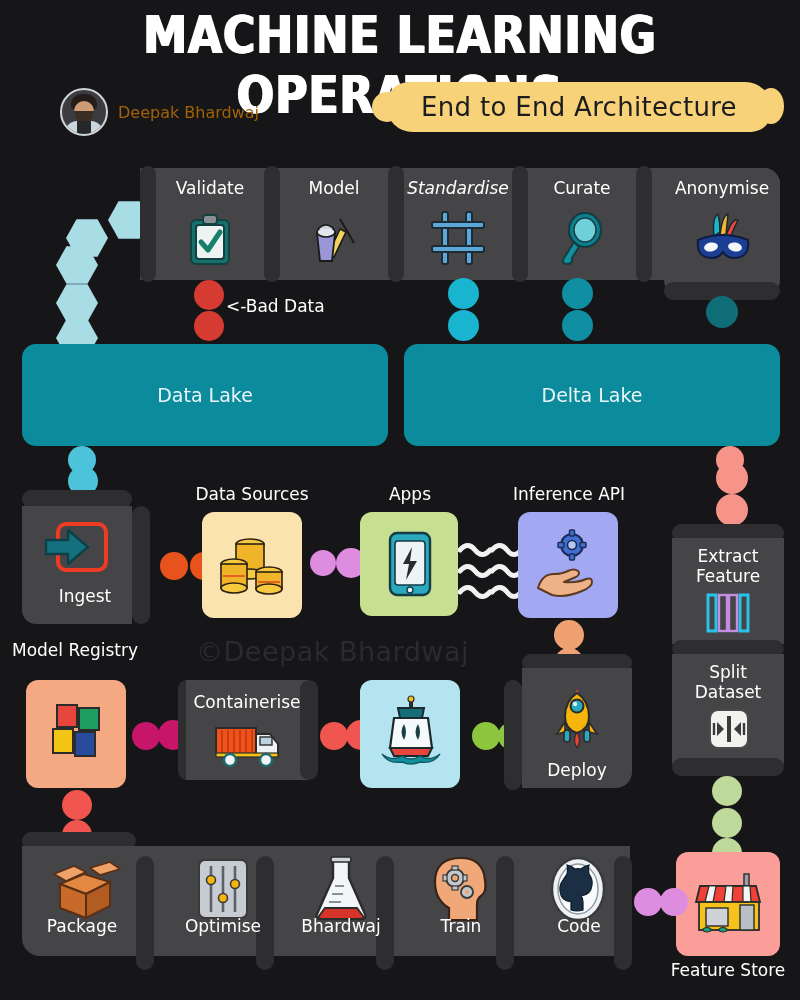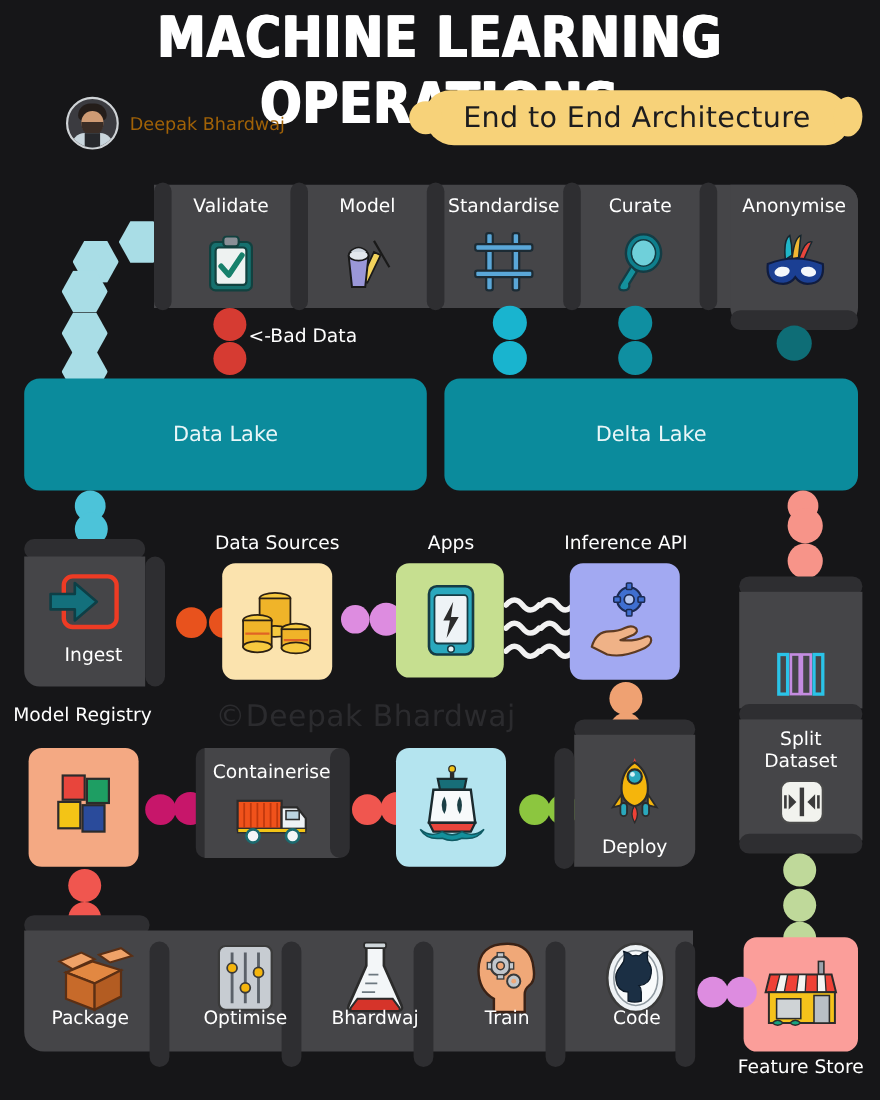--- a/index.html
+++ b/index.html
@@ -126,21 +126,21 @@
   <div class="icon" style="left:310px;top:212px;width:48px;height:56px;">
     <svg width="48" height="54" viewBox="0 0 48 54">
       <path d="M30 6 L44 30" stroke="#1a1a1a" stroke-width="2" fill="none"></path>
       <path d="M18 42 L30 16 L36 19 L24 44 Z" fill="#f3d35c" stroke="#1a1a1a" stroke-width="1.6"></path>
       <path d="M7 20 L25 20 L22 48 L10 48 Z" fill="#9a97d8" stroke="#1a1a1a" stroke-width="1.8"></path>
       <ellipse cx="16" cy="19" rx="9" ry="5" fill="#e3e7ee" stroke="#1a1a1a" stroke-width="1.6"></ellipse>
       <path d="M8 16 q8 -8 16 0" fill="#cfd6e0" stroke="#1a1a1a" stroke-width="1.4"></path>
     </svg>
   </div>
 
-  <div class="lbl" style="left:400px;top:178px;width:116px;">Standardise</div>
+  <div class="lbl" style="left:400px;top:178px;width:116px;font-style:italic;">Standardise</div>
   <div class="icon" style="left:430px;top:210px;width:56px;height:56px;">
     <svg width="56" height="56" viewBox="0 0 56 56">
       <g stroke="#1c2b34" stroke-width="2" fill="#5aa7d8">
         <rect x="12" y="2" width="6" height="52" rx="2"></rect>
         <rect x="36" y="2" width="6" height="52" rx="2"></rect>
         <rect x="2" y="12" width="52" height="6" rx="2"></rect>
         <rect x="2" y="36" width="52" height="6" rx="2"></rect>
       </g>
     </svg>
   </div>
@@ -267,20 +267,22 @@
         </g>
       </g>
       <path d="M4 60 q4 -14 16 -14 q8 0 14 -3 q6 -3 10 0 q3 3 -2 6 l-12 5 q14 1 22 -3 q6 -2 6 3 q0 5 -10 9 q-16 7 -30 4 Z" fill="#efb287" stroke="#5d3a22" stroke-width="2" stroke-linejoin="round"></path>
     </svg>
   </div>
   <div class="dot" style="left:554px;top:620px;width:30px;height:30px;background:#efa172;"></div>
   <div class="dot" style="left:554px;top:648px;width:30px;height:30px;background:#efa172;"></div>
 
   <div class="cap" style="left:672px;top:524px;width:112px;height:18px;"></div>
   <div class="box darkbox" style="left:672px;top:538px;width:112px;height:106px;"></div>
+  <div class="lbl" style="left:672px;top:546px;width:112px;">Extract
+Feature</div>
   <div class="icon" style="left:706px;top:592px;width:44px;height:42px;">
     <svg width="44" height="42" viewBox="0 0 44 42">
       <rect x="2" y="3" width="8" height="36" fill="none" stroke="#2ac3e8" stroke-width="3"></rect>
       <rect x="34" y="3" width="8" height="36" fill="none" stroke="#2ac3e8" stroke-width="3"></rect>
       <rect x="13" y="3" width="8" height="36" fill="none" stroke="#c48ce0" stroke-width="2.4"></rect>
       <rect x="23" y="3" width="8" height="36" fill="none" stroke="#c48ce0" stroke-width="2.4"></rect>
     </svg>
   </div>
 
   <div class="cap" style="left:672px;top:640px;width:112px;height:18px;"></div>

